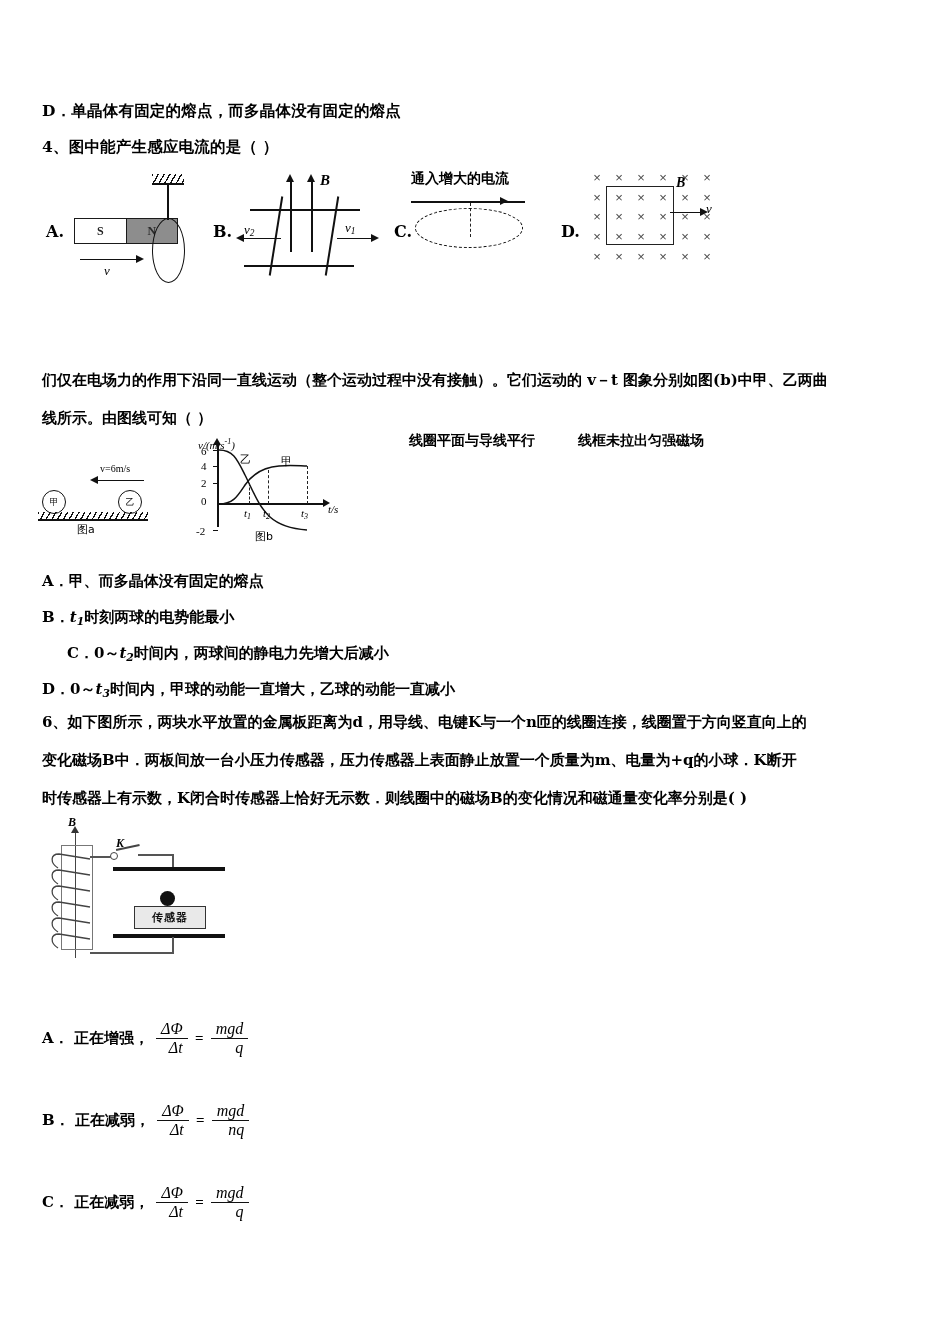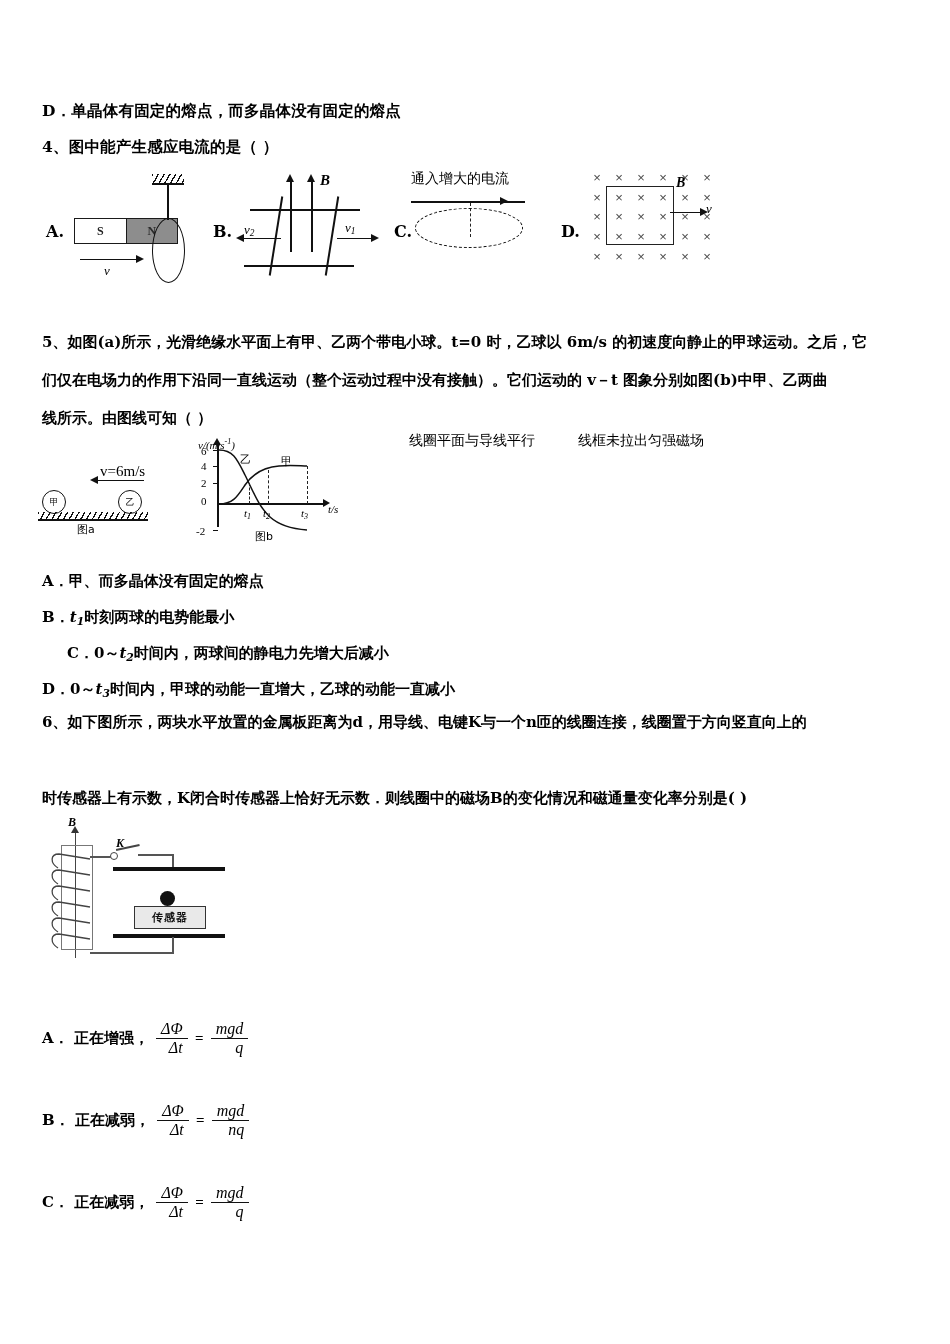--- a/index.html
+++ b/index.html
@@ -122,21 +122,21 @@
   }
 
   
   .ellipse-dashed {
     position: absolute;
     border: 1.6px dashed #111;
     border-radius: 50%;
   }
   .cap {
     position: absolute;
-    font-weight: 400;
+    font-weight: 700;
     font-size: 14px;
     white-space: nowrap;
     font-family: "DejaVu Sans", "Liberation Sans", sans-serif;
   }
 
   
   .crossfield {
     position: absolute;
     display: grid;
     font-family: "Liberation Sans", sans-serif;
@@ -315,31 +315,30 @@
         <span>×</span>
     </div>
     <div class="loopbox" style="left:606px; top:26px; width:66px; height:57px;"></div>
     <div style="position:absolute; left:676px; top:15px; font-style:italic; font-weight:700; font-size:14px; font-family:'Liberation Serif',serif;">B</div>
     <div class="arrow-line" style="left:670px; top:52px; width:32px;"></div>
     <div class="arrow-head-r" style="left:700px; top:48px;"></div>
     <div class="vlabel" style="left:706px; top:41px;">v</div>
     <div class="cap" style="left:578px; top:272px;">线框未拉出匀强磁场</div>
   </div>
 
-  <div class="body-text" style="left:42px; top:330px;">5、如图(a)所示，光滑绝缘水平面上有甲、乙两个带电小球。t=0 时，乙球以 6m/s 的初速度向静止的甲球运动。之后，它</div>
   <div class="body-text" style="left:42px; top:368px;">们仅在电场力的作用下沿同一直线运动（整个运动过程中没有接触）。它们运动的 v－t 图象分别如图(b)中甲、乙两曲</div>
   <div class="body-text" style="left:42px; top:406px;">线所示。由图线可知（      ）</div>
 
   <div class="fig" style="left:30px; top:460px; width:150px; height:90px;">
     <div class="ball-circ" style="left:12px; top:30px; width:22px; height:22px;">甲</div>
     <div class="ball-circ" style="left:88px; top:30px; width:22px; height:22px;">乙</div>
     <div class="hatch-bar" style="left:8px; top:52px; width:110px; height:7px;"></div>
     <div class="arrow-line" style="left:66px; top:20px; width:48px;"></div>
     <div class="arrow-head-l" style="left:60px; top:16px;"></div>
-    <div style="position:absolute; left:70px; top:3px; font-size:15px; font-family:'Liberation Serif',serif;">v=6m/s</div>
+    <div style="position:absolute; left:70px; top:3px; font-size:10px; font-family:'Liberation Serif',serif;">v=6m/s</div>
     <div style="position:absolute; left:47px; top:62px; font-size:11px; font-family:'DejaVu Sans',sans-serif;">图a</div>
   </div>
 
   <div class="fig" style="left:175px; top:437px; width:170px; height:115px;">
 
     <div class="axlabel" style="left:23px; top:0px; font-style:italic;">
       <span style="font-style:italic;">v</span>/(m·s<span style="font-size:8px; vertical-align:super;">-1</span>)
     </div>
 
     <div class="axis" style="left:42px; top:8px; width:1.6px; height:82px;"></div>
@@ -378,20 +377,21 @@
 
     <div class="axlabel" style="left:80px; top:92px; font-family:'DejaVu Sans',sans-serif;">图b</div>
   </div>
 
   <div class="opt" style="left:42px; top:572px;">A．甲、而多晶体没有固定的熔点</div>
   <div class="opt" style="left:42px; top:608px;">B．<span class="it">t</span><span class="sub it">1</span>时刻两球的电势能最小</div>
   <div class="opt" style="left:42px; top:644px;margin-left:25px;">C．0～<span class="it">t</span><span class="sub it">2</span>时间内，两球间的静电力先增大后减小</div>
   <div class="opt" style="left:42px; top:680px;">D．0～<span class="it">t</span><span class="sub it">3</span>时间内，甲球的动能一直增大，乙球的动能一直减小</div>
 
   <div class="body-text" style="left:42px; top:710px;">6、如下图所示，两块水平放置的金属板距离为d，用导线、电键K与一个n匝的线圈连接，线圈置于方向竖直向上的</div>
+  <div class="body-text" style="left:42px; top:748px;">变化磁场B中．两板间放一台小压力传感器，压力传感器上表面静止放置一个质量为m、电量为+q的小球．K断开</div>
   <div class="body-text" style="left:42px; top:786px;">时传感器上有示数，K闭合时传感器上恰好无示数．则线圈中的磁场B的变化情况和磁通量变化率分别是(      )</div>
 
   <div class="fig" style="left:48px; top:818px; width:200px; height:152px;">
 
     <div style="position:absolute; left:27px; top:14px; width:1.3px; height:126px; background:#444;"></div>
     <div class="arrow-head-u" style="left:23px; top:8px; border-bottom-color:#333; border-bottom-width:7px;"></div>
     <div style="position:absolute; left:20px; top:-3px; font-style:italic; font-weight:700; font-size:12px; font-family:'Liberation Serif',serif;">B</div>
 
     <div class="coil-rect" style="left:13px; top:27px; width:30px; height:103px; background:transparent;"></div>
 

